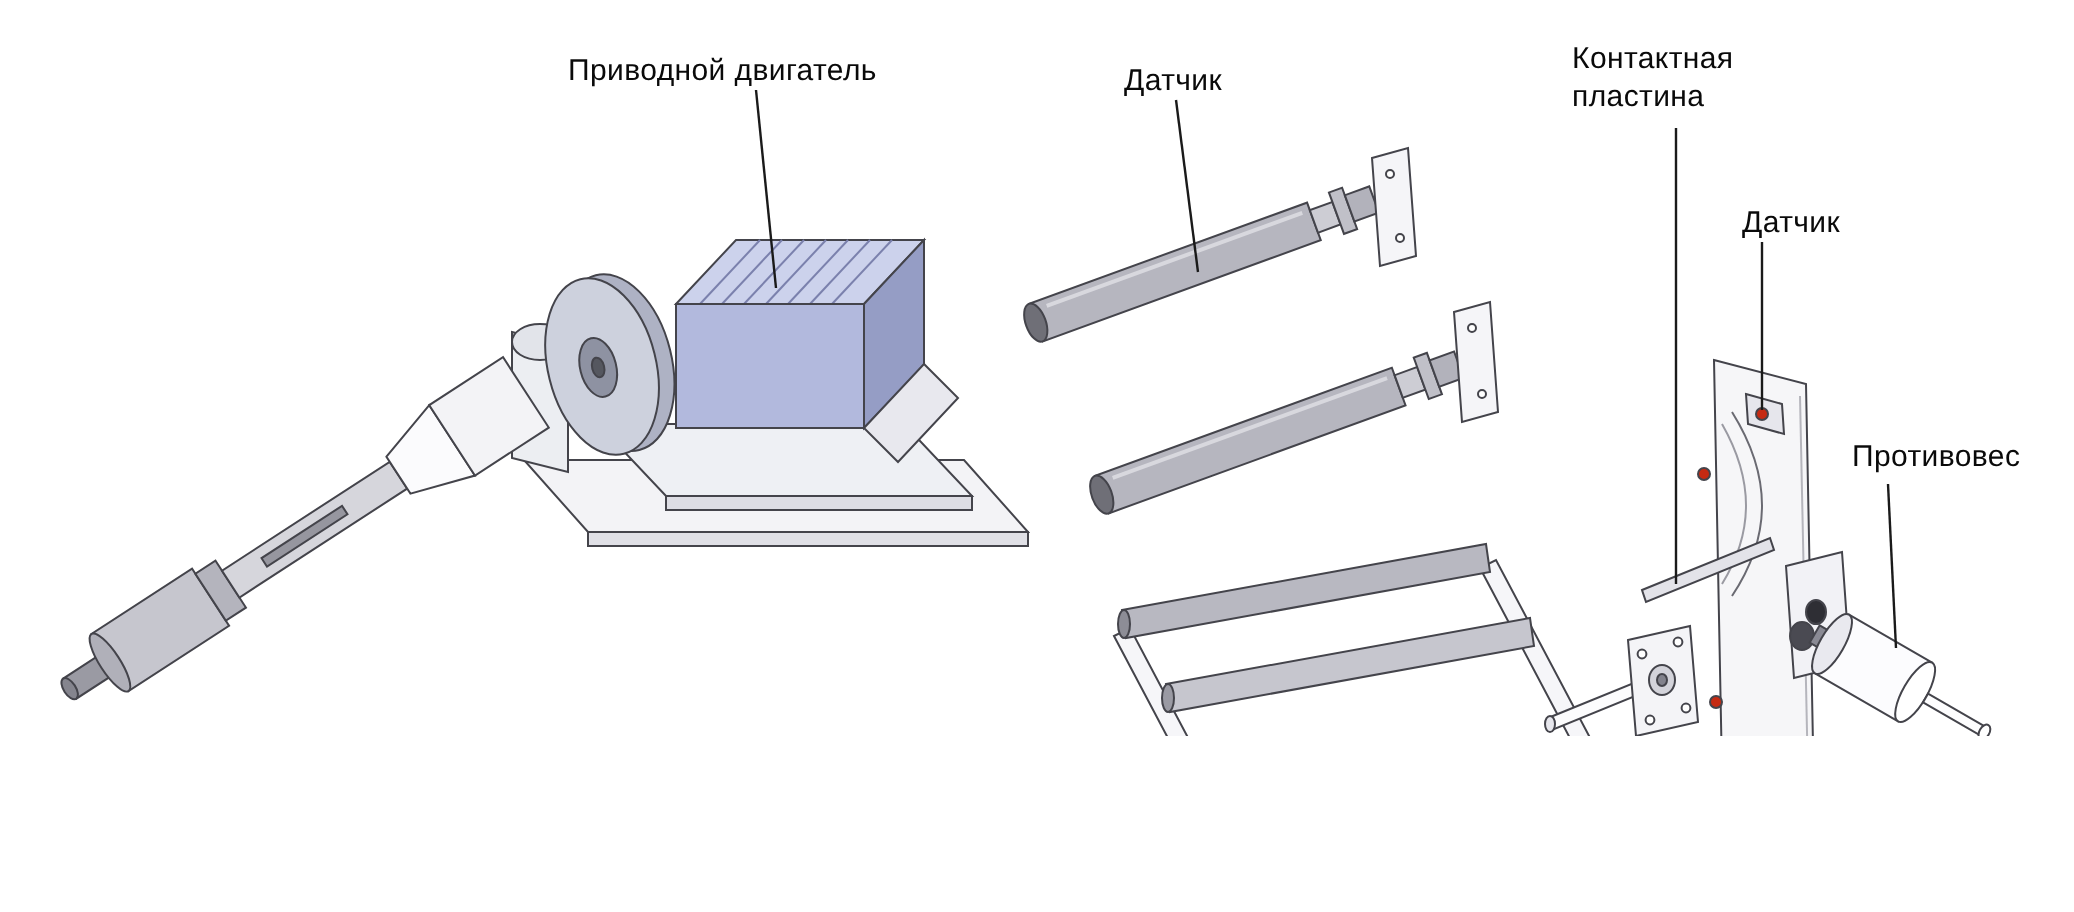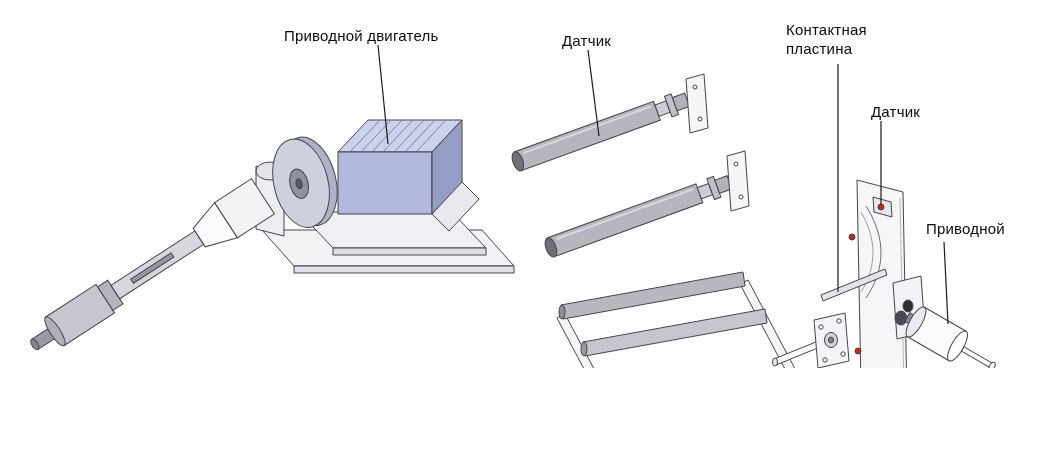--- a/index.html
+++ b/index.html
@@ -164,15 +164,15 @@
       <line x1="838" y1="64" x2="838" y2="292"></line>
       <line x1="881" y1="121" x2="881" y2="205"></line>
       <line x1="944" y1="242" x2="948" y2="324"></line>
     </g>
   </svg>
 
   <div class="part-label lbl-drive-motor">Приводной двигатель</div>
   <div class="part-label lbl-roller">Датчик</div>
   <div class="part-label lbl-contact-plate">Контактная пластина</div>
   <div class="part-label lbl-sensor">Датчик</div>
-  <div class="part-label lbl-counterweight">Приводной</div>
+  <div class="part-label lbl-counterweight">Противовес</div>
 
 </div>
 
 </body></html>

